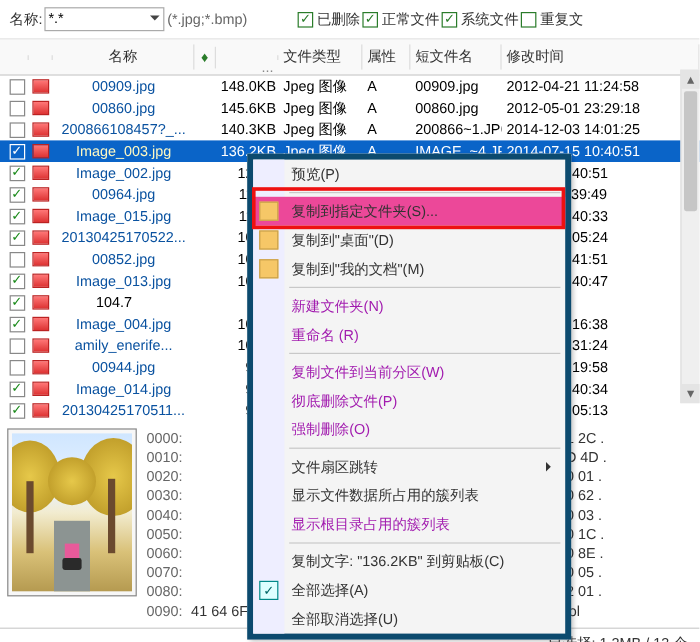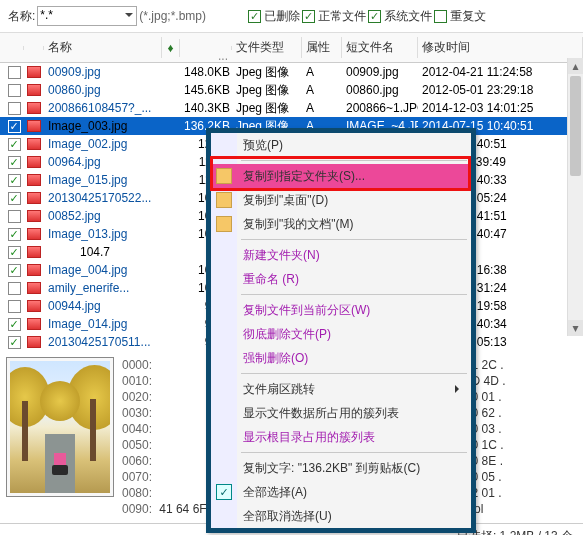--- a/index.html
+++ b/index.html
@@ -8,39 +8,39 @@
   .top-filter label { color: #333; }
   .select-name { border: 1px solid #aaa; padding: 1px 2px; width: 100px; height: 20px; position: relative;}
   .select-name::after { content: ""; position: absolute; right:3px; top:6px; border: 4px solid transparent; border-top-color:#444;}
   .hint { color: #666; }
   .chk { display:inline-flex; align-items:center; gap:3px; color:#333;}
   .chk .box { width:13px; height:13px; border:1px solid #2a7c2a; display:inline-flex; align-items:center; justify-content:center; color:#2a7c2a; font-size:11px; line-height:1;}
   .table-head { display:flex; align-items:center; border-bottom:1px solid #ccc; background:#f9f9f9; padding:4px 0 4px 4px;}
   .table-head .th {border-right:1px solid #ddd; padding:2px 4px; position:relative; color:#333;}
   .col-cb{width:20px;flex:none;}
   .col-icon{width:20px;flex:none;}
-  .col-name{width:118px;flex:none;}
+  .col-name{width:118px;flex:none;text-align:center;}
   .col-rec{width:18px;flex:none; text-align:center;}
   .col-size{width:52px;flex:none; text-align:right;}
   .col-type{width:70px;flex:none;}
   .col-attr{width:40px;flex:none;}
   .col-short{width:76px;flex:none;}
   .col-time{flex:1; white-space:nowrap;}
   .dots{position:absolute; right:3px; top:3px; color:#888;}
   .rows { }
   .row { display:flex; align-items:center; padding:1px 0 1px 4px; height:18px;}
   .row .cell { padding:0 4px; overflow:hidden; white-space:nowrap; text-overflow:clip;}
   .row .cbwrap{width:20px;flex:none;display:flex;align-items:center;justify-content:center;}
   .row .cb { width:13px; height:13px; border:1px solid #888; display:inline-flex; align-items:center; justify-content:center; color:#1a8a1a; font-size:11px; line-height:1;}
   .row .icwrap{width:20px;flex:none;display:flex;align-items:center;justify-content:center;}
   .row .ic{width:14px;height:12px;background:linear-gradient(#f77,#d33); border:1px solid #b22;}
   .row.sel { background:#0a64c8; color:#fff;}
   .row.sel .cb{border-color:#fff;color:#fff;}
   .c-blue{color:#0a52a0;}
-  .row.sel .c-blue{color:#000000;}
+  .row.sel .c-blue{color:#fef9c3;}
   .menu { position:absolute; top:128px; left:206px; width:270px; background:#f4f4f4; border:5px solid #0c4a6e; box-shadow:2px 2px 4px rgba(0,0,0,.25); z-index:50;}
   .menu .strip{position:absolute;left:0;top:0;bottom:0;width:26px;background:#eef;}
   .menu-item{position:relative;display:flex;align-items:center;height:24px;padding-left:32px;padding-right:14px;color:#333;}
   .menu-item.dis{color:#a21caf;}
   .menu-item.hover{background:#ec4899;}
   .menu-sep{height:1px;background:#c8c8c8;margin:3px 4px 3px 30px;}
   .menu-item .arrow{position:absolute;right:8px;top:8px;border:4px solid transparent;border-left-color:#333;}
   .menu-item .mic{position:absolute;left:5px;top:4px;width:16px;height:16px;}
   .mic-folder{background:#f6c767;border:1px solid #caa04a;}
   .mic-check{display:flex;align-items:center;justify-content:center;background:#dff;border:1px solid #088;color:#066;font-size:11px;}

